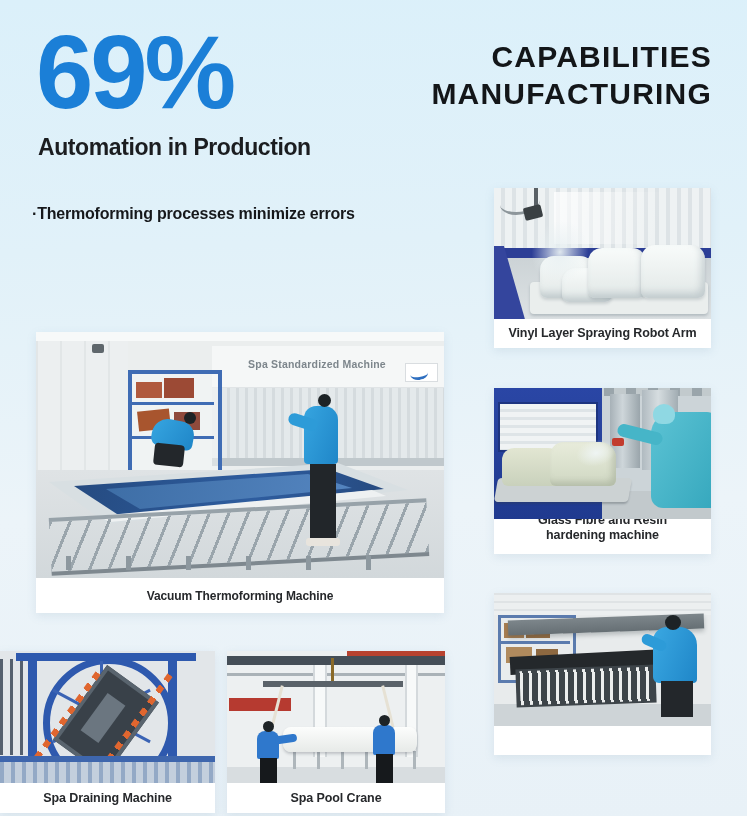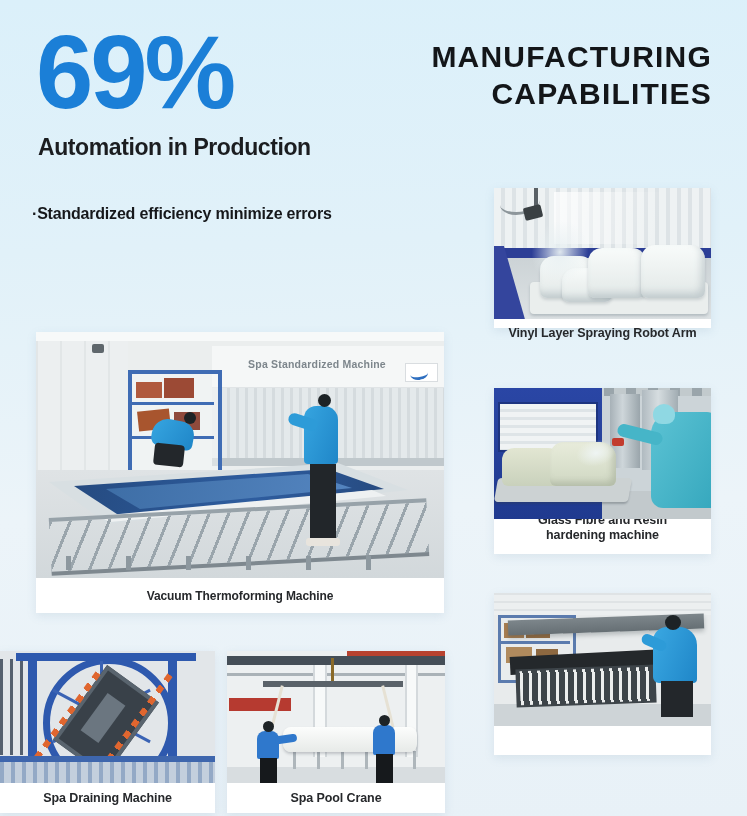--- a/index.html
+++ b/index.html
@@ -146,29 +146,29 @@
   .pF-wRbody{left:146px;top:74px;width:22px;height:30px;background:#2f78cc;border-radius:8px 8px 2px 2px}
   .pF-wRlegs{left:149px;top:103px;width:17px;height:29px;background:#16191c}
   .pF-floor{left:0;right:0;bottom:0;height:16px;background:#d8dde0}
 </style>
 </head>
 <body>
 
 <div class="s stat">69%</div>
 <div class="s stat-label">Automation in Production</div>
 <div class="s title">
+  <div>CAPABILITIES</div>
   <div>MANUFACTURING</div>
-  <div>CAPABILITIES</div>
 </div>
 
 <div class="s bullets">
-  <div>·Standardized efficiency minimize errors</div>
-</div>
-
-<div class="card" style="left:494px;top:188px;width:217px;height:140px">
+  <div>·Thermoforming processes minimize errors</div>
+</div>
+
+<div class="card" style="left:494px;top:188px;width:217px;height:160px">
   <div class="photo pA" style="width:217px;height:131px">
     <div class="s pA-curtain"></div>
     <div class="s pA-glare"></div>
     <div class="s pA-floor"></div>
     <div class="s pA-blueband"></div>
     <div class="s pA-bluewedge"></div>
     <div class="s pA-tray"></div>
     <div class="s mold mA1"></div>
     <div class="s mold mA4"></div>
     <div class="s mold mA2"></div>

